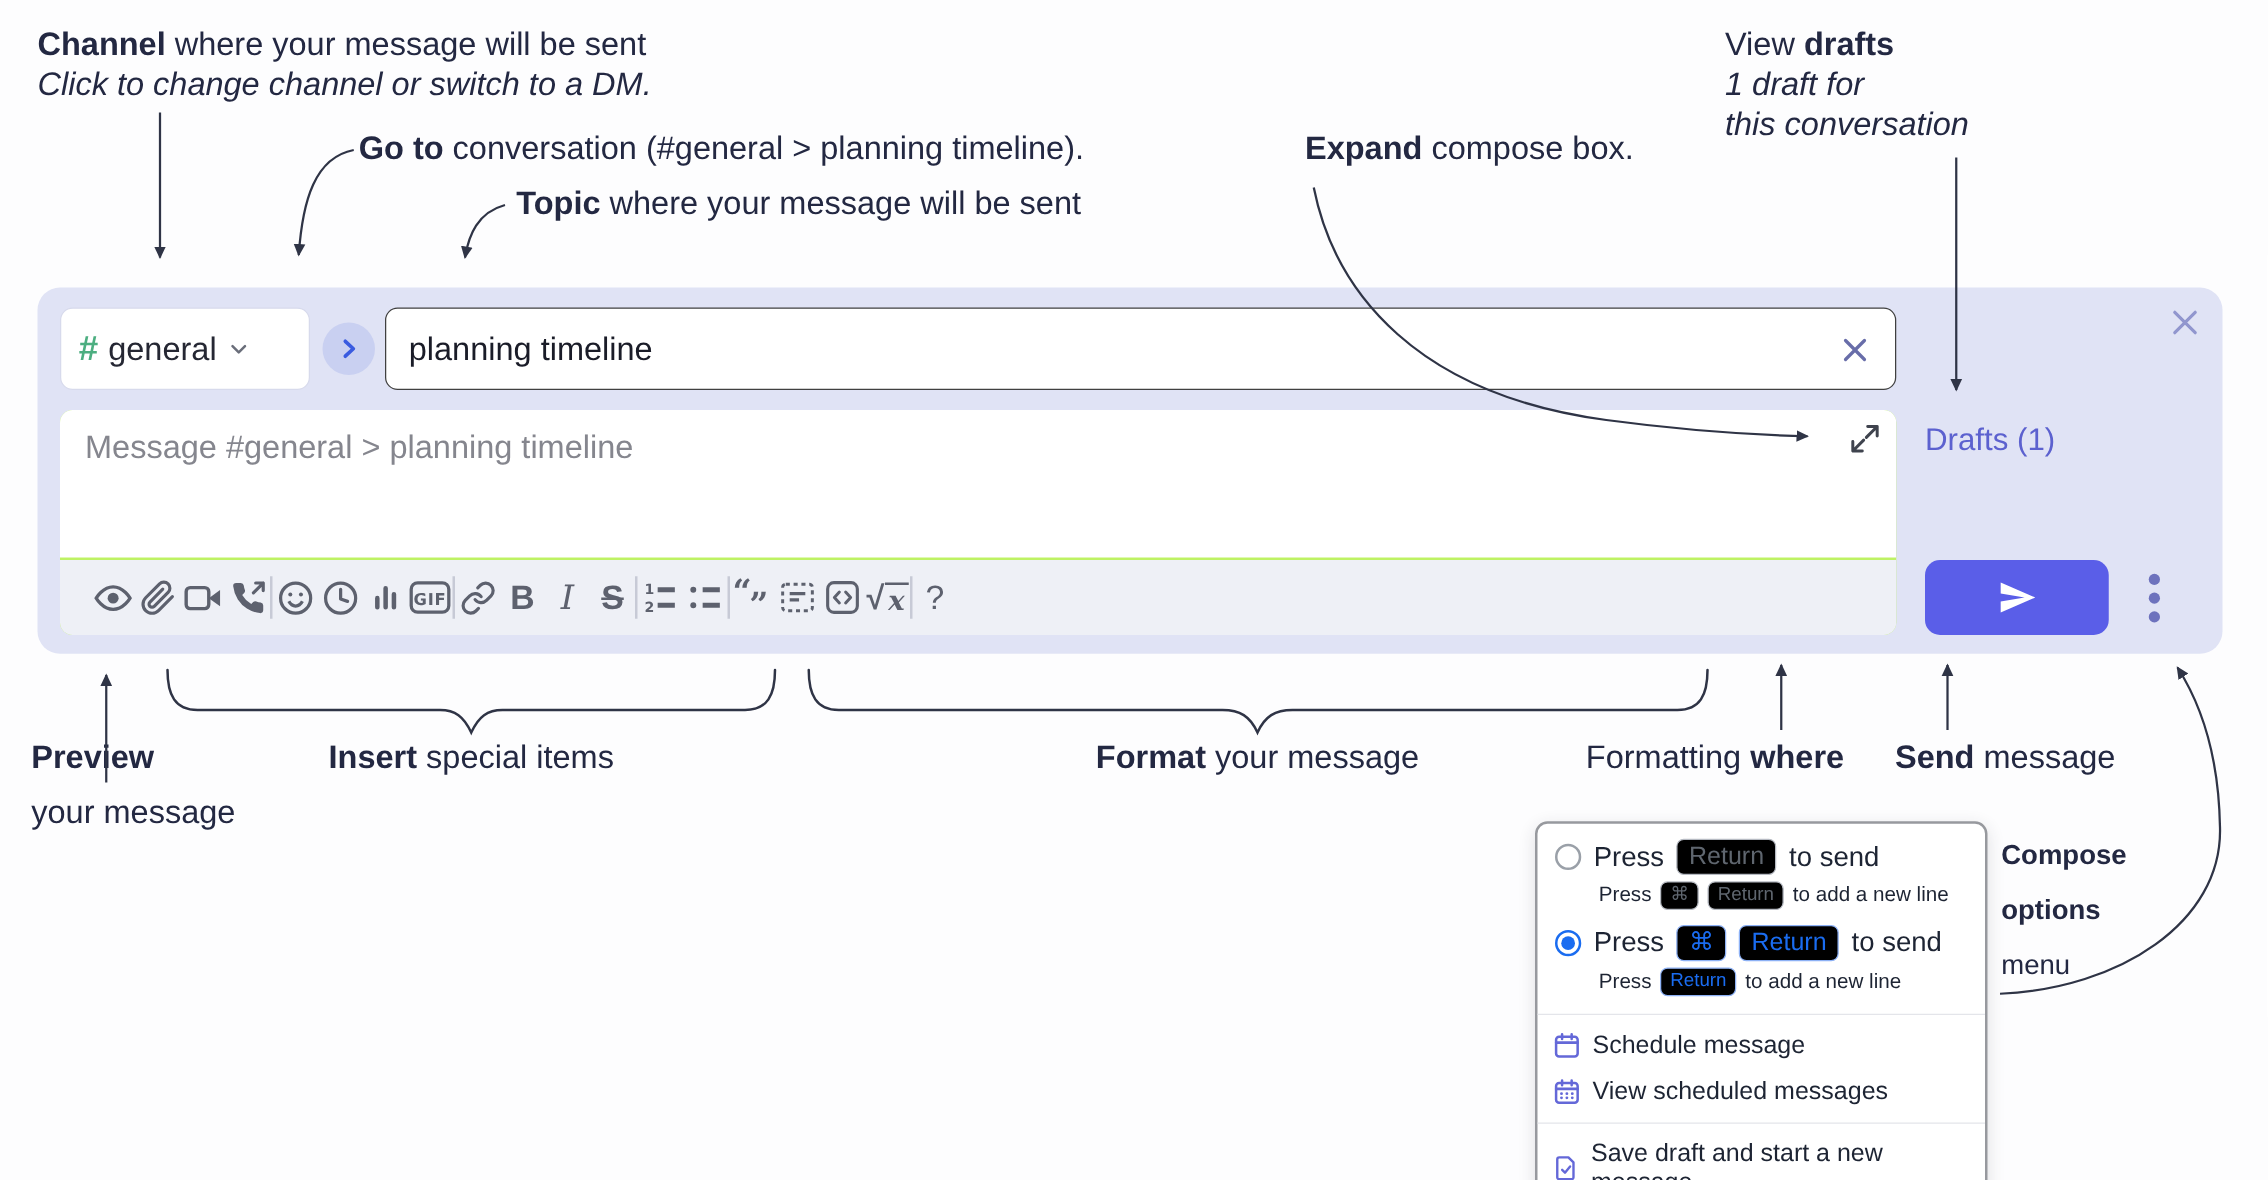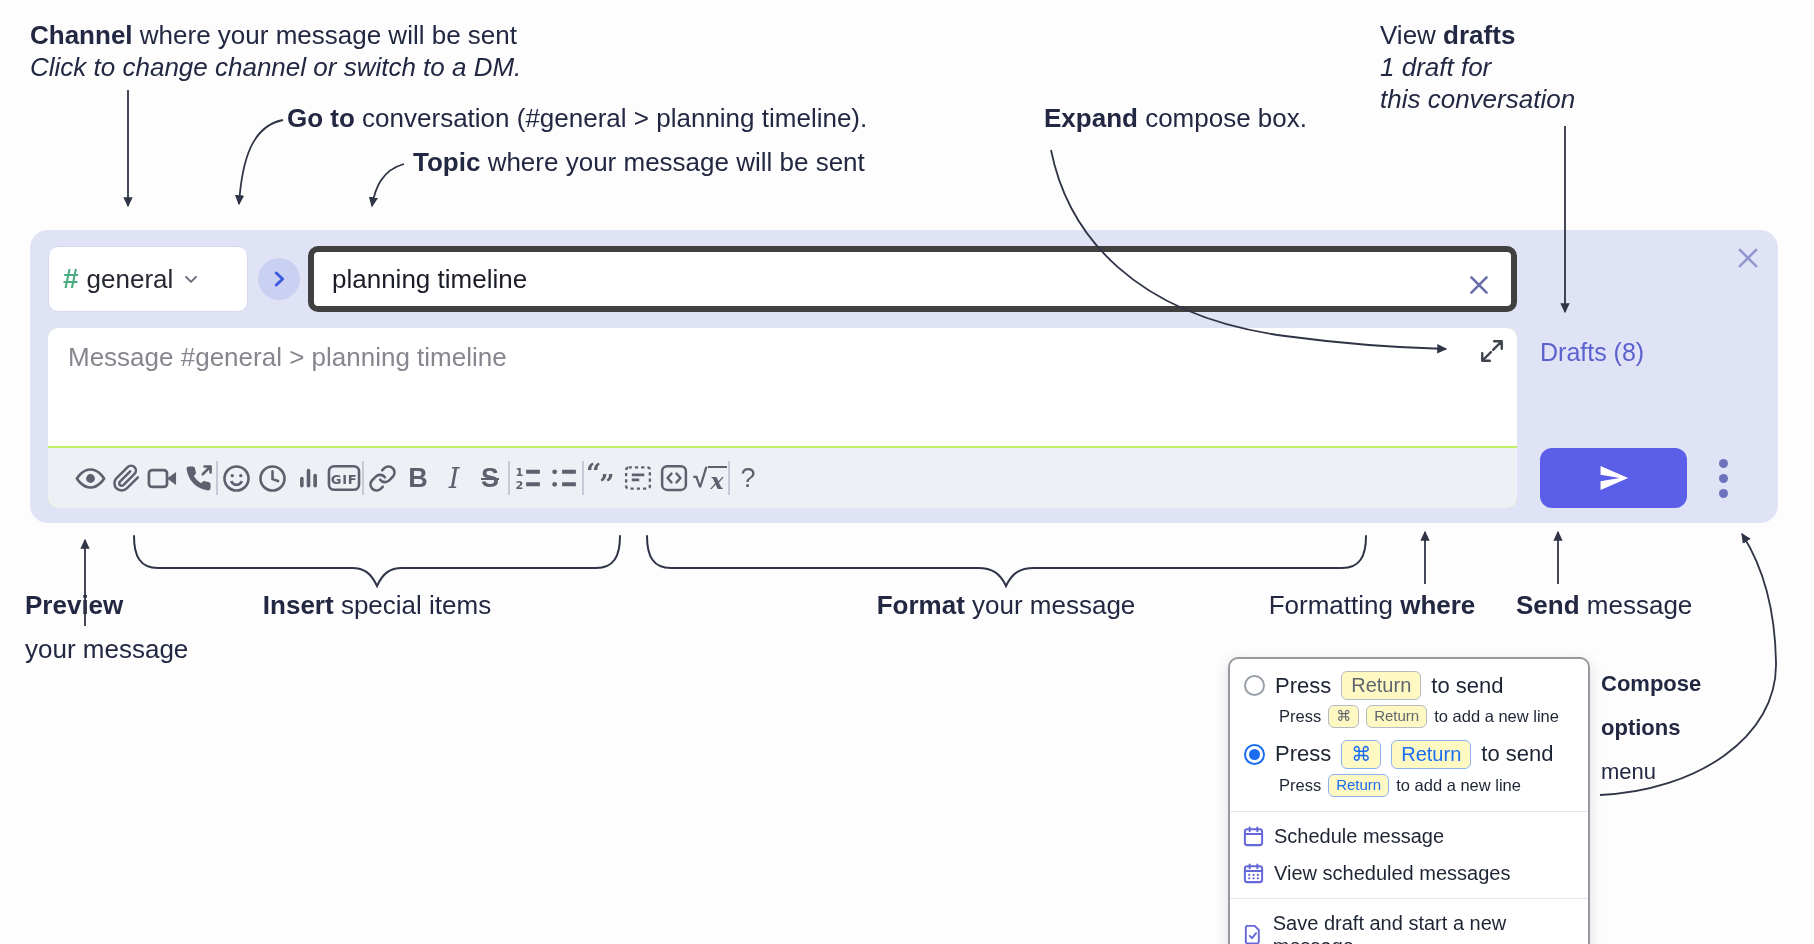--- a/index.html
+++ b/index.html
@@ -14,21 +14,21 @@
   
   .composer{position:absolute;left:30px;top:230px;width:1748px;height:293px;
     background:#e0e3f5;border-radius:18px;z-index:1;}
   .chan-sel{position:absolute;left:18px;top:16px;width:200px;height:66px;background:#fff;
     border:1px solid #d7daec;border-radius:10px;display:flex;align-items:center;padding:0 14px;box-sizing:border-box;gap:8px;cursor:pointer;}
   .hash{color:#4cae80;font-weight:700;font-size:28px;}
   .chan-name{font-size:26px;color:#252733;}
   .goto-btn{position:absolute;left:228px;top:28px;width:42px;height:42px;border-radius:50%;
     background:#c9d0f1;display:flex;align-items:center;justify-content:center;cursor:pointer;}
   .topic{position:absolute;left:278px;top:16px;width:1209px;height:66px;background:#fff;
-    border:6px solid #404040;border-radius:10px;box-sizing:border-box;}
+    border:1px solid #404040;border-radius:10px;box-sizing:border-box;}
   .topic input{position:absolute;inset:0;border:none;outline:none;background:transparent;
     font-family:inherit;font-size:26px;color:#1a1c28;padding:0 60px 0 18px;width:100%;box-sizing:border-box;}
   .clear-x{position:absolute;right:16px;top:17px;width:32px;height:32px;display:flex;align-items:center;justify-content:center;cursor:pointer;}
   .close-x{position:absolute;right:14px;top:12px;width:32px;height:32px;display:flex;align-items:center;justify-content:center;cursor:pointer;}
   .panel{position:absolute;left:18px;top:98px;width:1469px;height:180px;background:#bef264;
     border-radius:10px;overflow:hidden;}
   .panel textarea{position:absolute;left:0;top:0;width:100%;height:118px;border:none;outline:none;resize:none;
     font-family:inherit;font-size:26px;color:#1a1c28;padding:14px 46px 0 20px;box-sizing:border-box;}
   .panel textarea::placeholder{color:#85868e;opacity:1;}
   .expand-btn{position:absolute;right:10px;top:10px;width:28px;height:28px;cursor:pointer;}
@@ -51,21 +51,21 @@
   .more-btn i{width:9px;height:9px;border-radius:50%;background:#6d72bd;}
 
   
   .popup{position:absolute;left:1228px;top:657px;width:362px;background:#fff;border:2px solid #97999e;
     border-radius:10px;box-shadow:0 4px 14px rgba(40,40,60,.14);z-index:2;padding:8px 0 6px;box-sizing:border-box;}
   .prow{display:flex;align-items:center;gap:10px;padding:4px 12px 0 14px;font-size:22px;color:#1d2433;}
   .psub{display:flex;align-items:center;gap:7px;padding:5px 12px 8px 49px;font-size:16.5px;color:#1d2433;}
   .radio{width:21px;height:21px;border-radius:50%;border:2px solid #9aa0a8;box-sizing:border-box;flex:0 0 auto;cursor:pointer;}
   .radio.sel{border-color:#1a6cf0;position:relative;}
   .radio.sel::after{content:"";position:absolute;left:3px;top:3px;width:11px;height:11px;border-radius:50%;background:#1a6cf0;}
-  .key{display:inline-block;border:1.5px solid #b6bac2;border-radius:6px;background:#fef9c3;color:#5f666f;
+  .key{display:inline-block;border:1.5px solid #b6bac2;border-radius:6px;background:#000000;color:#5f666f;
     padding:1px 9px;font-size:20px;line-height:1.25;}
   .key.sm{font-size:15px;padding:1px 7px;}
   .key.blue{border-color:#8db1f5;color:#1a6cf0;}
   .pdiv{border-top:1.5px solid #e4e5ea;margin:6px 0;}
   .pitem{display:flex;align-items:center;gap:9px;padding:7px 12px;font-size:20px;color:#1d2433;cursor:pointer;}
 
   .overlay{position:absolute;inset:0;z-index:5;pointer-events:none;}
 </style>
 </head>
 <body>
@@ -241,21 +241,21 @@
               <span class="xbar">x</span>
             </span>
           </span>
         <span class="tdiv"></span>
         <span class="tb">
             <span style="font-size:27px;font-weight:500">?</span>
           </span>
       </div>
     </div>
 
-    <span class="drafts">Drafts (8)</span>
+    <span class="drafts">Drafts (1)</span>
 
     <button class="send-btn">
       <svg width="34" height="34" viewBox="0 0 24 24">
           <path d="M2.5 20.5 22 12 2.5 3.5v6.2L16 12 2.5 14.3z" fill="#ffffff"></path>
         </svg>
     </button>
 
     <span class="more-btn">
       <i></i>
         <i></i>

